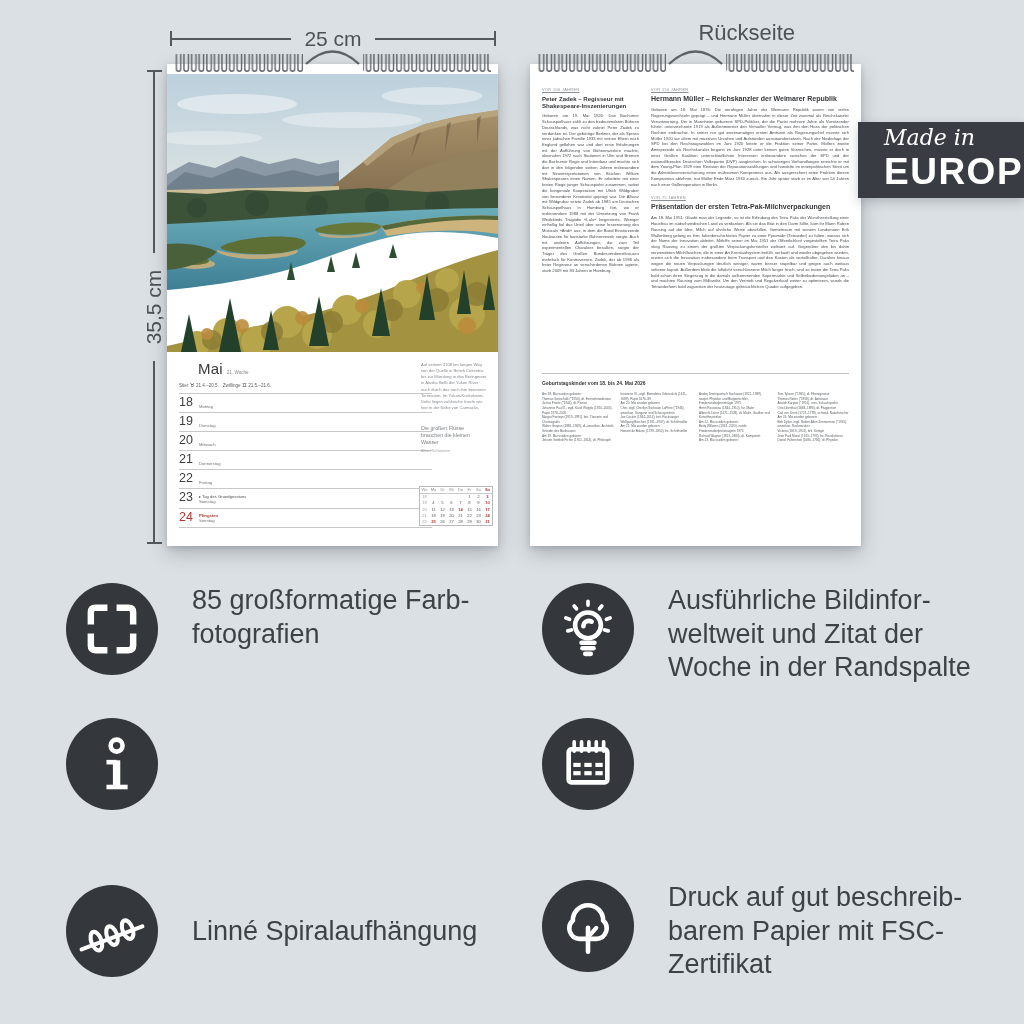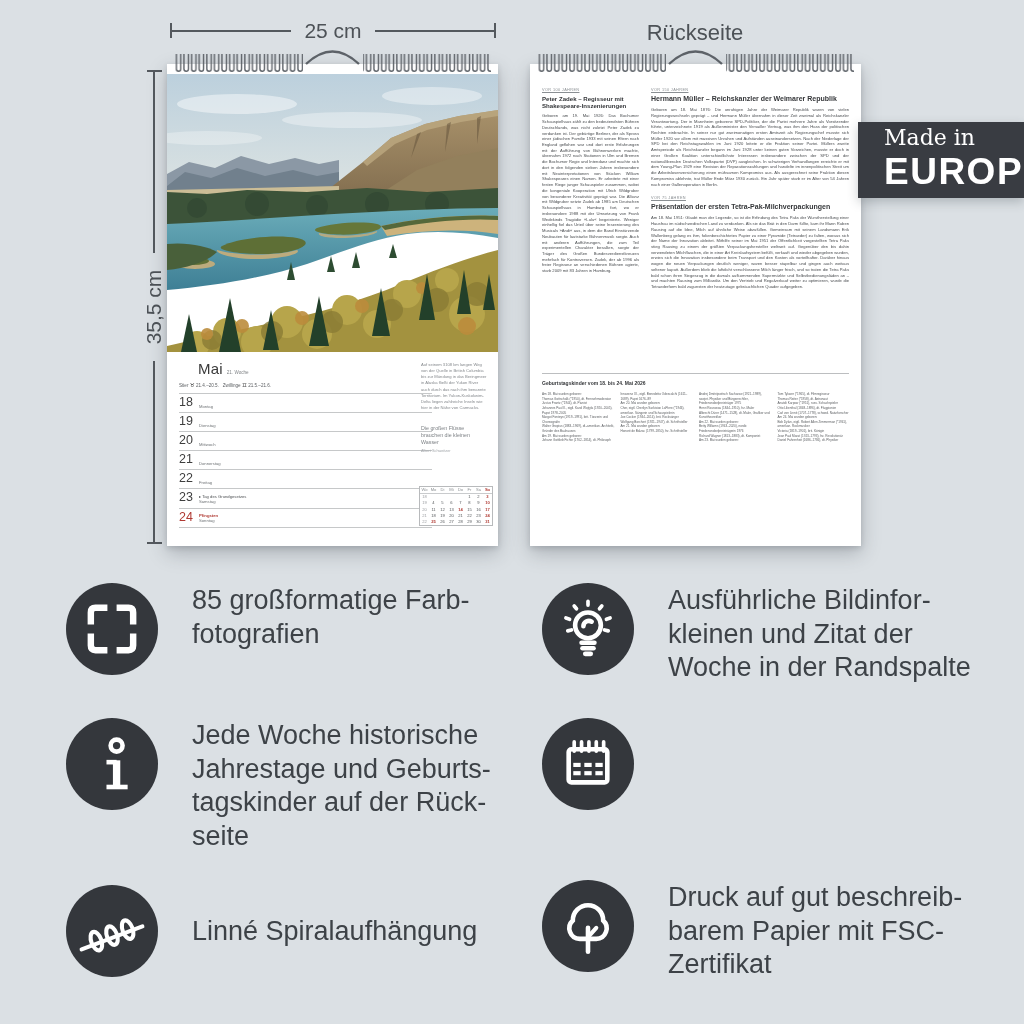--- a/index.html
+++ b/index.html
@@ -1,34 +1,34 @@
 <!DOCTYPE html>
 <html><head>
 <meta charset="utf-8">
 <style>
   html,body{margin:0;padding:0;}
   body{width:1024px;height:1024px;overflow:hidden;font-family:"Liberation Sans","DejaVu Sans",sans-serif;}
   .canvas{position:relative;width:1024px;height:1024px;background:#dbe0e4;}
 
   
-  .dim-h{position:absolute;left:168px;top:18px;width:330px;height:26px;}
+  .dim-h{position:absolute;left:168px;top:26px;width:330px;height:26px;}
   .dim-h .seg{position:absolute;top:12px;height:2px;background:#54595e;}
   .dim-h .seg.l{left:2px;width:calc(50% - 44px);}
   .dim-h .seg.r{right:2px;width:calc(50% - 44px);}
   .dim-h .tick{position:absolute;top:5px;width:2px;height:15px;background:#54595e;}
   .dim-h .tick.l{left:2px;} .dim-h .tick.r{right:2px;}
   .dim-label{position:absolute;left:0;right:0;top:0;text-align:center;font-size:21px;color:#4d5257;line-height:26px;}
   .dim-v{position:absolute;left:141px;top:68px;width:26px;height:478px;}
   .dim-v .seg{position:absolute;left:12px;width:2px;background:#54595e;}
   .dim-v .seg.t{top:2px;height:calc(50% - 56px);}
   .dim-v .seg.b{bottom:2px;height:calc(50% - 56px);}
   .dim-v .tick{position:absolute;left:6px;width:15px;height:2px;background:#54595e;}
   .dim-v .tick.t{top:2px;} .dim-v .tick.b{bottom:2px;}
   .dim-v .vlabel{position:absolute;left:50%;top:50%;transform:translate(-50%,-50%) rotate(-90deg);white-space:nowrap;font-size:21px;color:#4d5257;}
-  .back-label{position:absolute;left:595px;top:20px;width:200px;text-align:center;font-size:22px;color:#4d5257;}
+  .back-label{position:absolute;left:595px;top:20px;width:200px;text-align:right;font-size:22px;color:#4d5257;}
 
   
   .page{position:absolute;top:64px;width:331px;height:482px;background:#ffffff;
         box-shadow:0 7px 18px rgba(45,55,65,.28),0 2px 5px rgba(45,55,65,.16);}
   .page.front{left:167px;} .page.back{left:530px;}
   .spiral{position:absolute;left:0;top:-16px;width:331px;height:36px;}
 
   
   .photo{position:absolute;left:0;top:10px;width:331px;height:278px;display:block;}
   .fp-month{position:absolute;left:12px;top:296px;color:#3a3a3a;}
@@ -66,21 +66,21 @@
   .bp-art2{margin-bottom:9px;}
   .bp-rule{position:absolute;left:12px;right:12px;top:309px;height:1px;background:#bcbec0;}
   .bp-btitle{position:absolute;left:12px;top:316px;font-size:5px;font-weight:bold;color:#343639;}
   .bp-bcols{position:absolute;left:12px;right:11px;top:328px;bottom:10px;display:flex;gap:6px;overflow:hidden;}
   .bp-bcol{flex:1;font-size:3.1px;line-height:1.5;color:#5b5e61;white-space:pre-line;}
 
   
   .badge{position:absolute;left:858px;top:122px;width:166px;height:76px;background:#393c42;color:#fff;
          display:flex;flex-direction:column;justify-content:center;padding-left:26px;box-sizing:border-box;
          box-shadow:0 4px 10px rgba(45,55,65,.25);}
-  .badge .script{font-family:"DejaVu Serif","Liberation Serif",serif;font-size:22px;line-height:1;}
+  .badge .script{font-family:"DejaVu Serif","Liberation Serif",serif;font-style:italic;font-size:22px;line-height:1;}
   .badge .caps{font-size:37px;font-weight:bold;letter-spacing:1.5px;line-height:1.1;margin-top:3px;}
 
   
   .feature{position:absolute;display:flex;gap:34px;width:470px;}
   .feature.center{align-items:center;}
   .ficon{width:92px;height:92px;border-radius:50%;background:#34373c;flex-shrink:0;}
   .ficon svg{width:92px;height:92px;display:block;}
   .ftext{font-size:27px;line-height:33.5px;color:#3d4247;white-space:pre-line;margin-top:1px;}
 </style>
 </head>
@@ -409,38 +409,34 @@
               <path d="M35 25 l2.5 3"></path>
               <path d="M65 25 l-2.5 3"></path>
               <path d="M26 38 l4 1.5"></path>
               <path d="M74 38 l-4 1.5"></path>
               <path d="M28 52 l4 -1"></path>
               <path d="M72 52 l-4 -1"></path>
             </g>
           </svg>
         </div>
         <div class="ftext">Ausführliche Bildinfor-
-kleinen und Zitat der
+weltweit und Zitat der
 Woche in der Randspalte</div>
       </div>
       <div class="feature" style="left: 66px; top: 718px;">
         <div class="ficon">
           <svg viewBox="0 0 100 100">
             <g fill="none" stroke="#fff">
               <circle cx="55" cy="30" r="6.5" stroke-width="5"></circle>
               <path d="M44 48 H55" stroke-width="5"></path>
               <path d="M55 46 V73" stroke-width="8"></path>
               <path d="M44 75 H67" stroke-width="5"></path>
             </g>
           </svg>
         </div>
-        <div class="ftext">Jede Woche historische
-Jahrestage und Geburts-
-tagskinder auf der Rück-
-seite</div>
       </div>
       <div class="feature" style="left: 542px; top: 718px;">
         <div class="ficon">
           <svg viewBox="0 0 100 100">
             <g fill="none" stroke="#fff">
               <rect x="29" y="34" width="42" height="36" rx="3" stroke-width="5"></rect>
               <g stroke-width="4" stroke-linecap="round">
                 <path d="M35 26 v10"></path>
                 <path d="M43 26 v10"></path>
                 <path d="M51 26 v10"></path>

